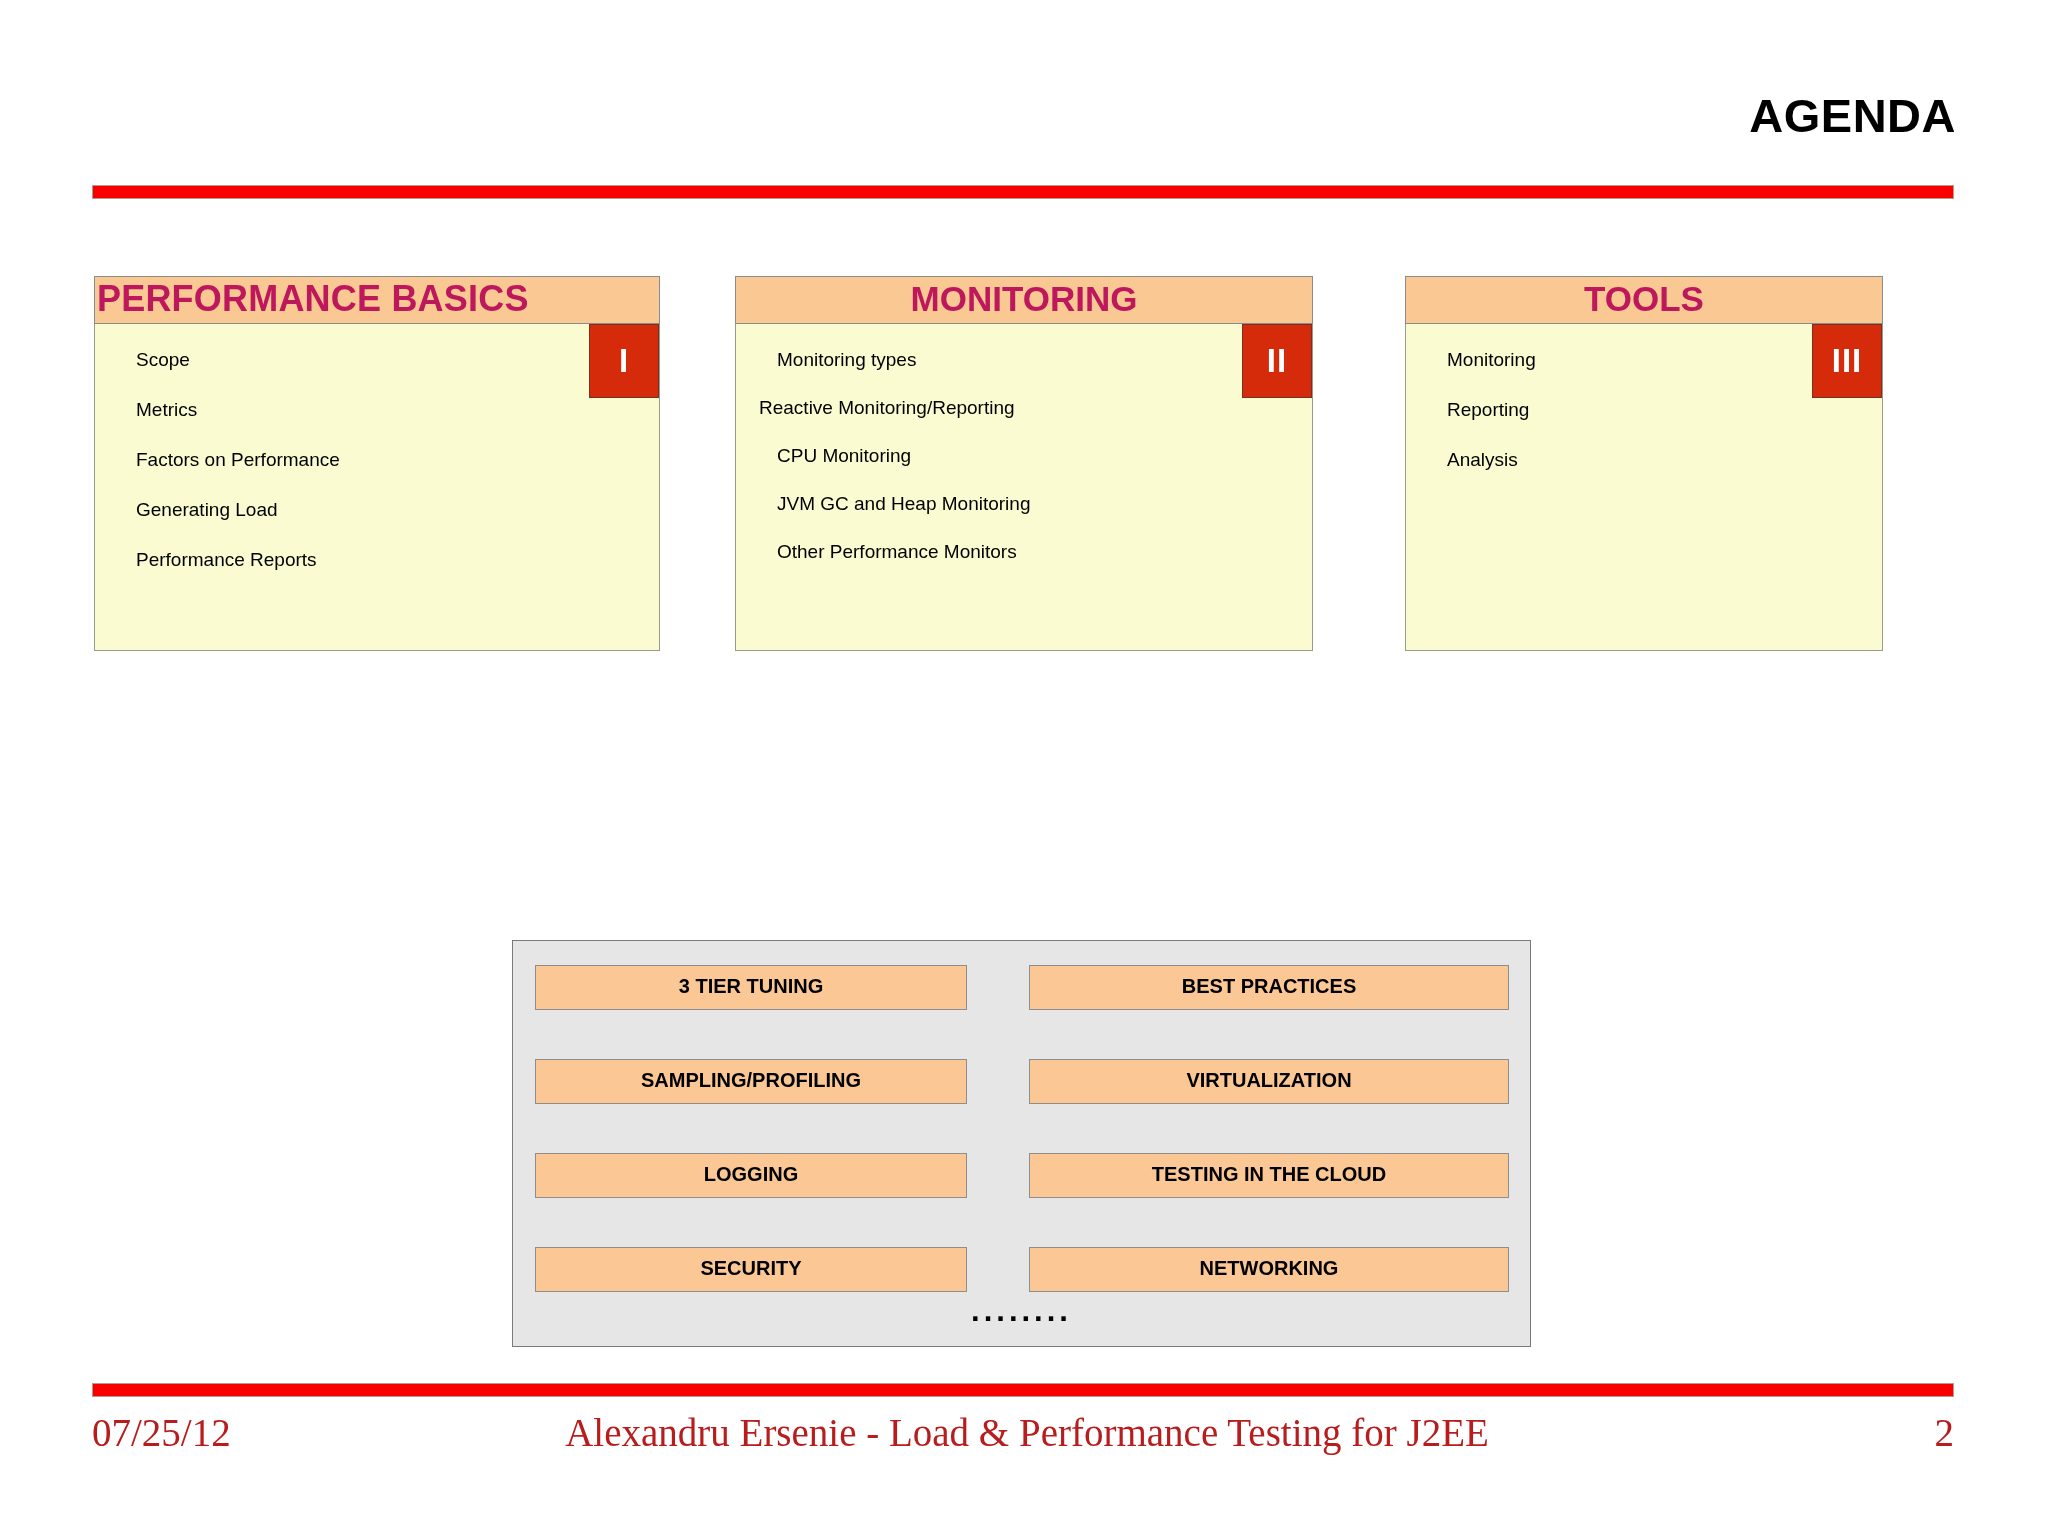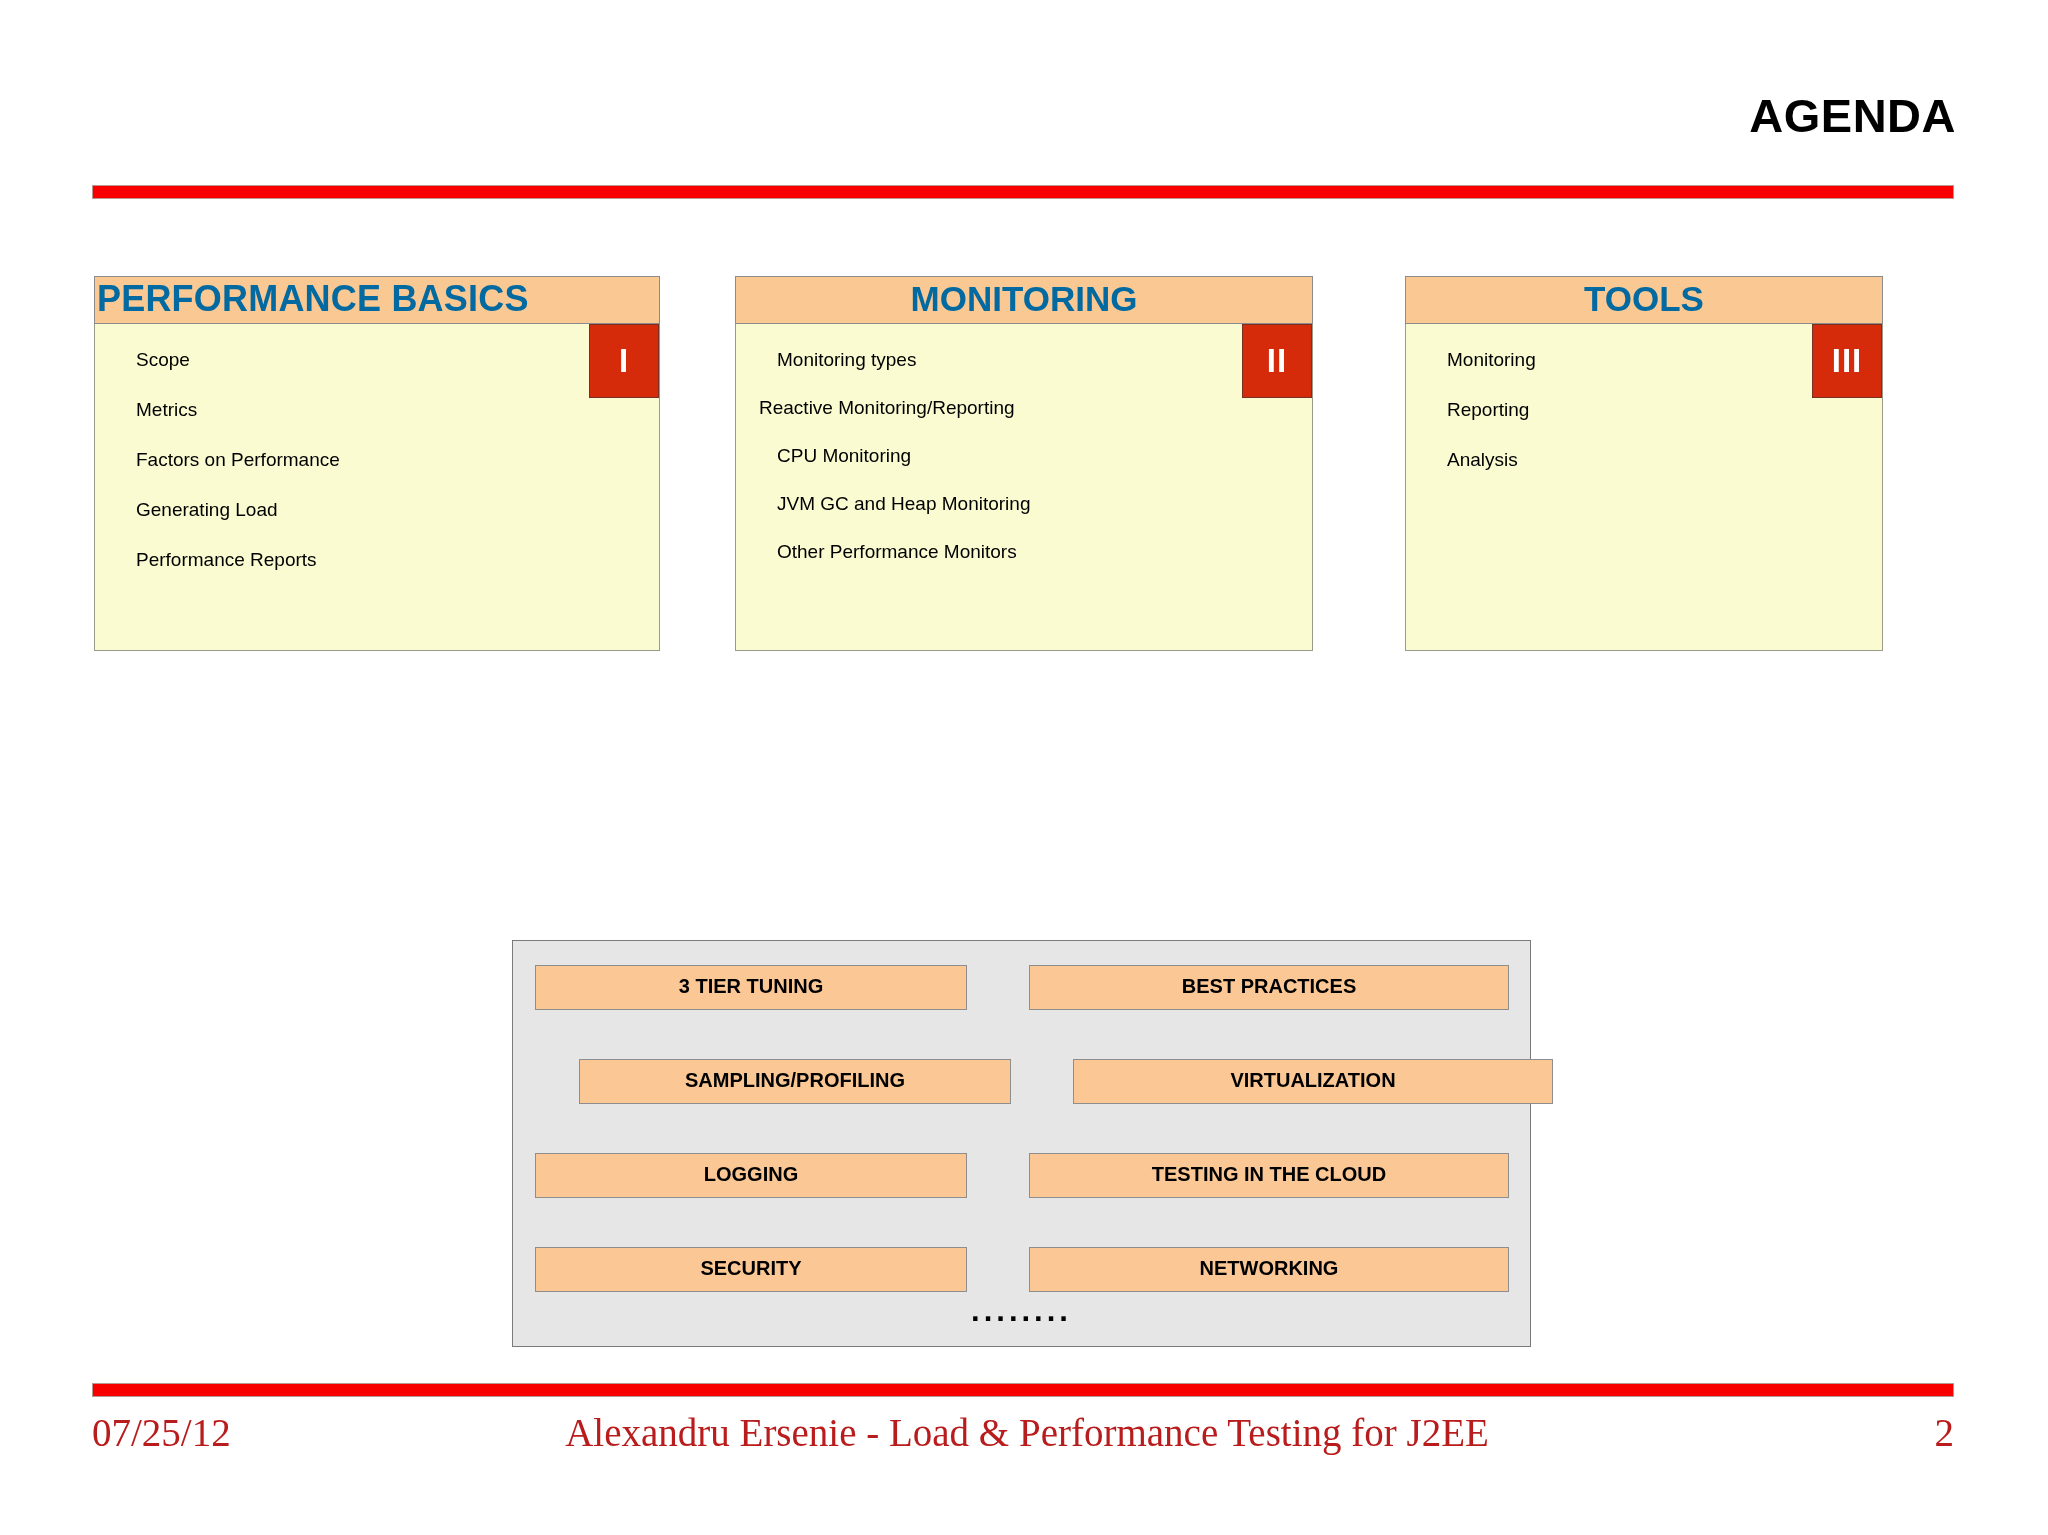--- a/index.html
+++ b/index.html
@@ -60,21 +60,21 @@
   .col-3 { left: 1405px; width: 478px; }
 
   .col-head {
     background: #f9c893;
     border: 1px solid #8c8c8c;
     box-sizing: border-box;
     height: 48px;
     line-height: 44px;
     font-size: 35px;
     font-weight: bold;
-    color: #0369a1;
+    color: #be185d;
     text-align: center;
     white-space: nowrap;
     overflow: hidden;
   }
   .col-head.stretch {
     text-align: left;
     font-size: 36px;
     letter-spacing: 0.2px;
     padding-left: 2px;
   }
@@ -153,21 +153,21 @@
     text-align: center;
     font-size: 20px;
     font-weight: bold;
     color: #000000;
     white-space: nowrap;
     overflow: hidden;
   }
   .topic-chip.left  { left: 22px;  width: 432px; }
   .topic-chip.right { left: 516px; width: 480px; }
   .topic-row-0 { top: 24px; }
-  .topic-row-1 { top: 118px; margin-left: 44px; }
+  .topic-row-1 { top: 118px; }
   .topic-row-2 { top: 212px; }
   .topic-row-3 { top: 306px; }
 
   .topics-ellipsis {
     position: absolute;
     left: 0;
     top: 352px;
     width: 100%;
     text-align: center;
     font-size: 31px;

